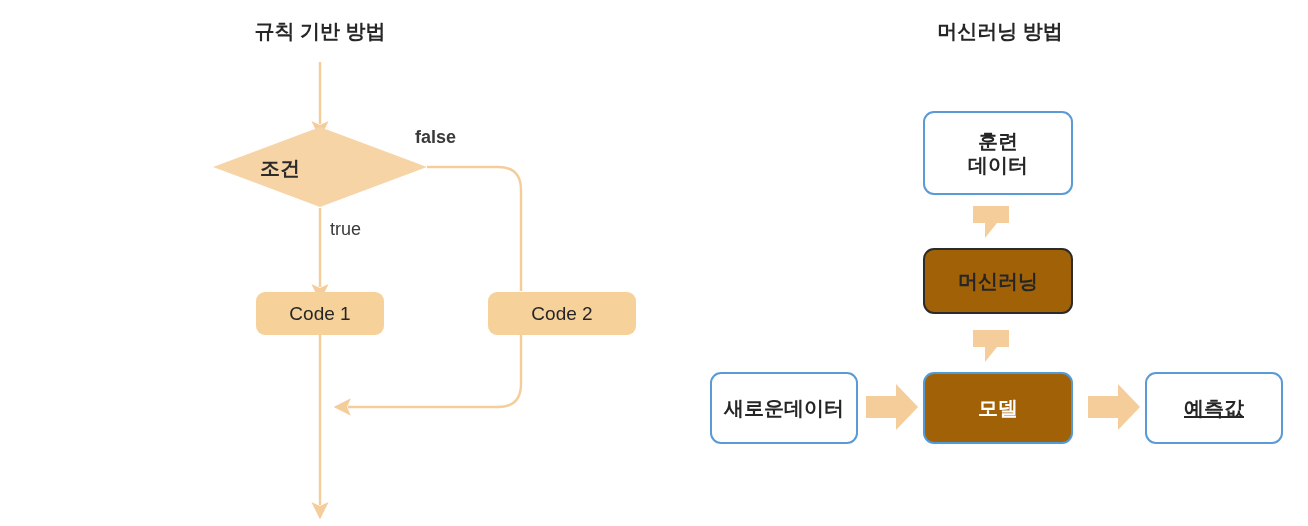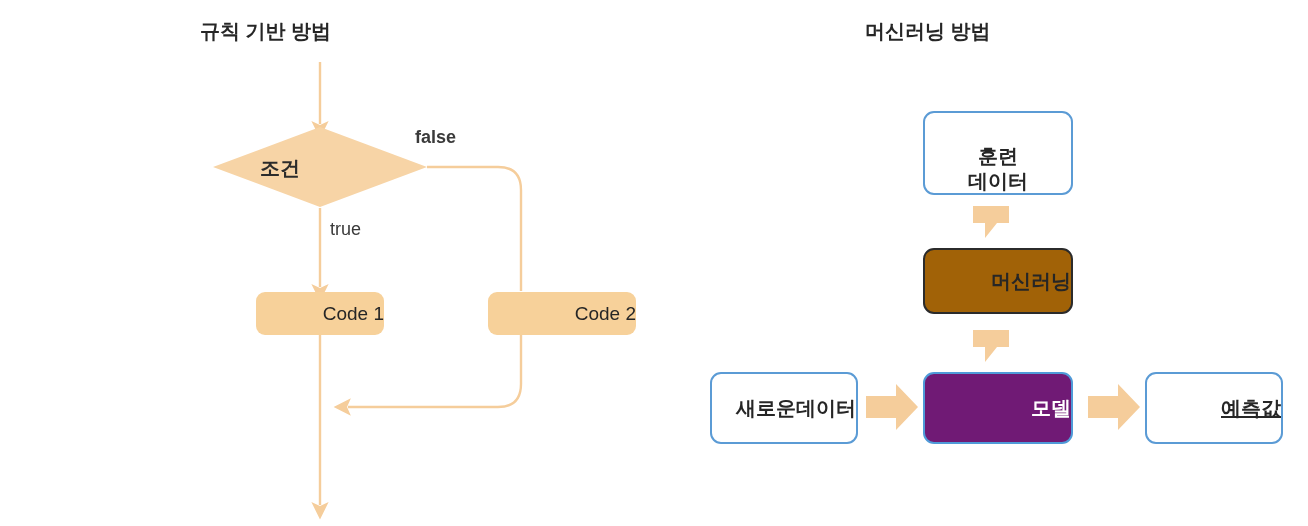--- a/index.html
+++ b/index.html
@@ -25,29 +25,30 @@
     position: absolute;
     left: 0; top: 0;
     width: 1308px;
     height: 526px;
   }
   .node {
     position: absolute;
     box-sizing: border-box;
     display: flex;
     align-items: center;
-    justify-content: flex-end;
+    justify-content: center;
     text-align: center;
     line-height: 1.22;
   }
   .title {
     position: absolute;
     font-size: 20px;
     font-weight: bold;
     color: #262626;
+    text-align: center;
     white-space: nowrap;
   }
   .diamond-label {
     position: absolute;
     font-size: 20px;
     font-weight: bold;
     color: #2b2b2b;
     text-align: left;
     white-space: nowrap;
   }
@@ -73,21 +74,21 @@
   }
   .box-tan {
     background: #a16207;
     border: 2px solid #2b2b2b;
     border-radius: 11px;
     font-size: 20px;
     font-weight: bold;
     color: #262626;
   }
   .box-black {
-    background: #701a75;
+    background: #a16207;
     border: 2px solid #4f9ad8;
     border-radius: 11px;
     font-size: 20px;
     font-weight: bold;
     color: #ffffff;
   }
 </style>
 </head>
 <body>
 

